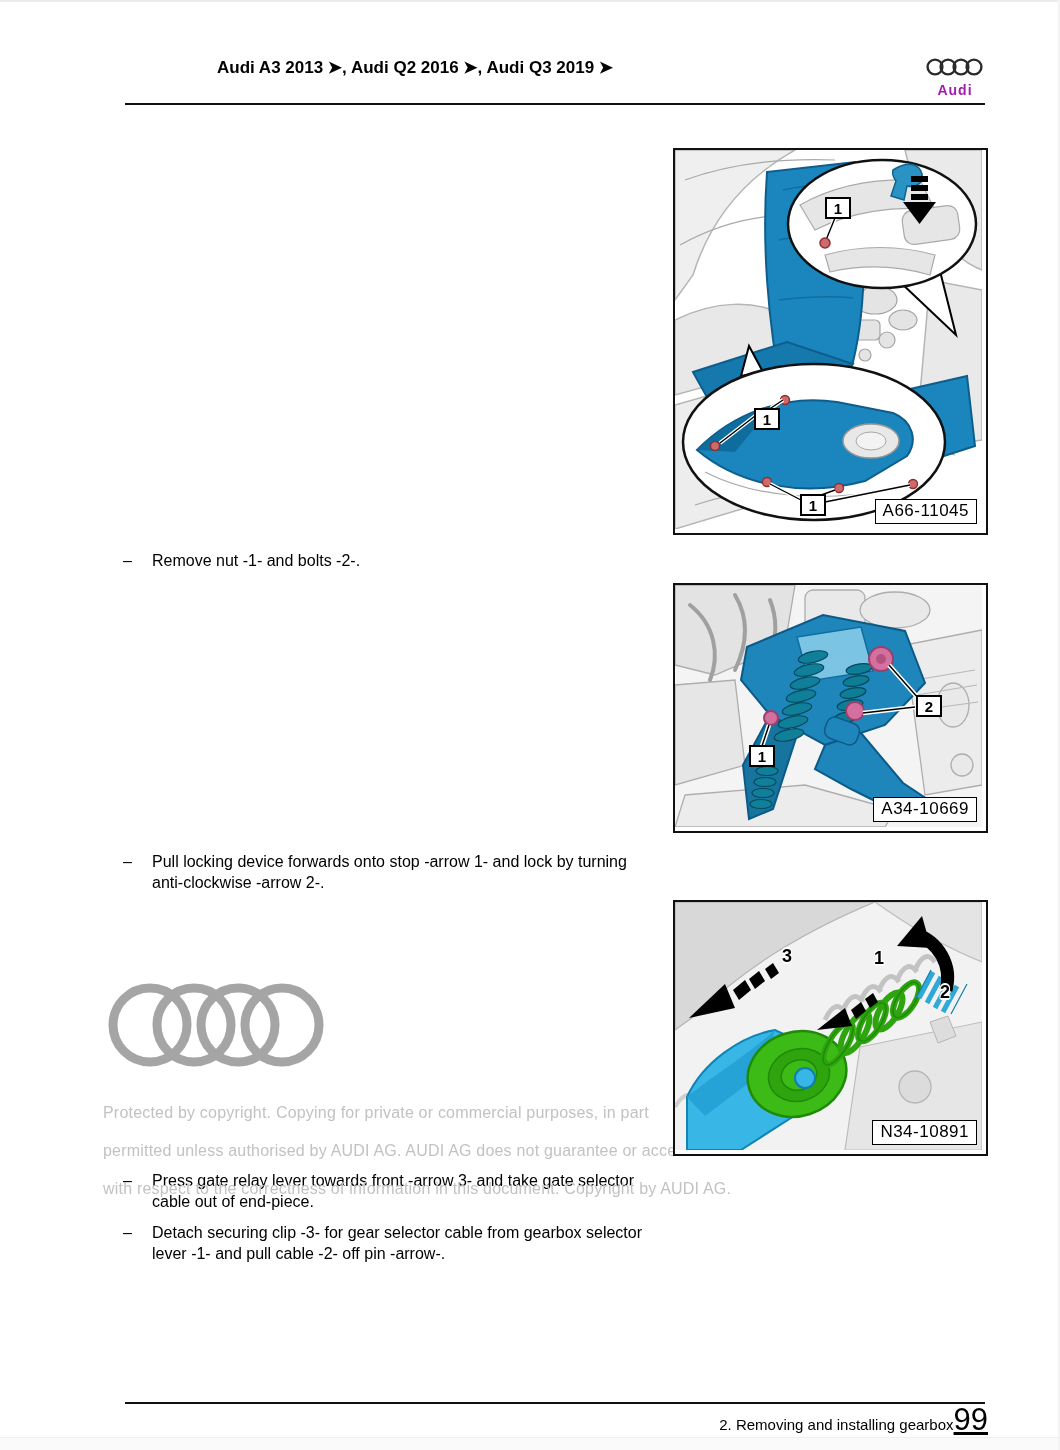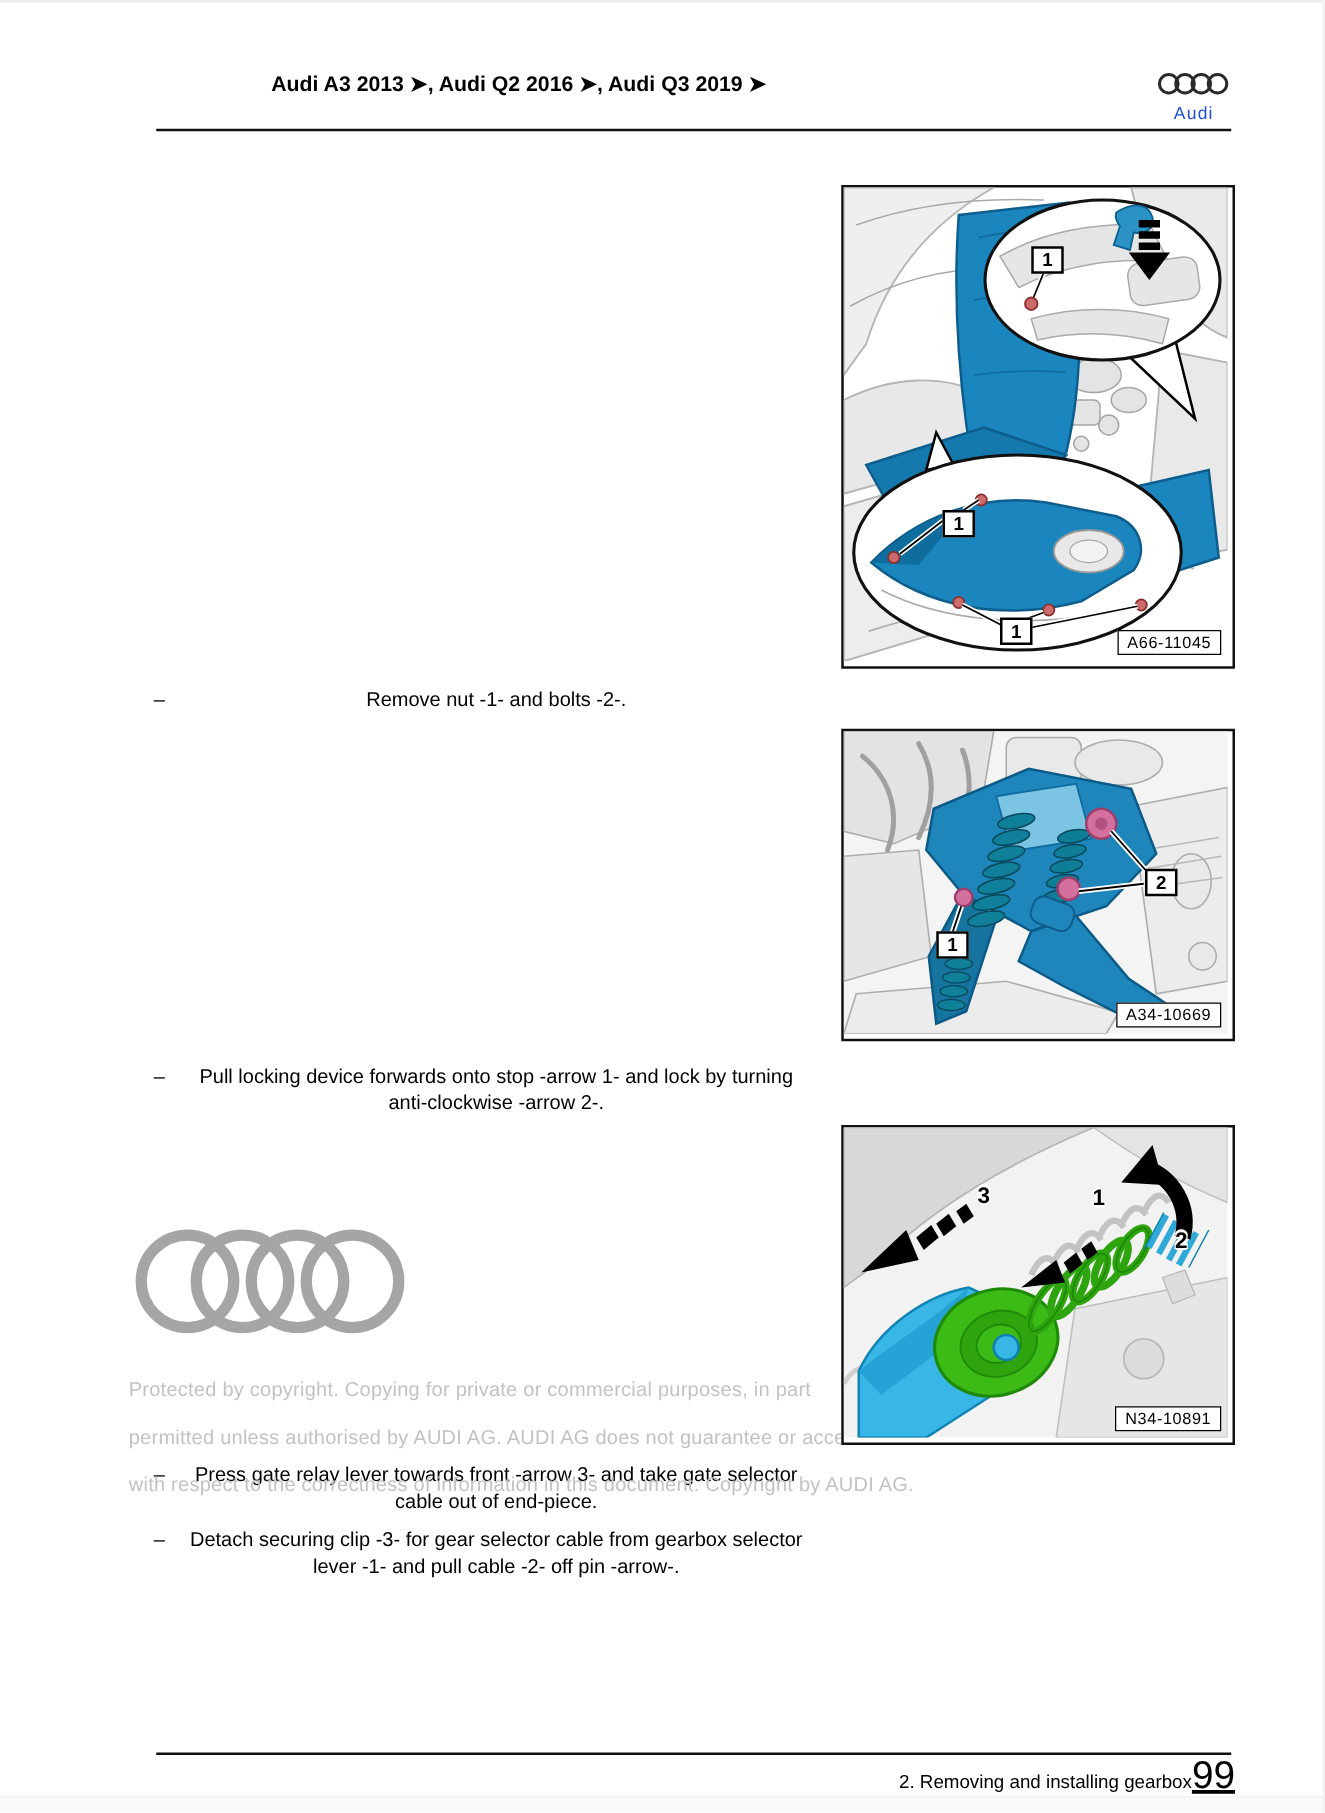--- a/index.html
+++ b/index.html
@@ -11,27 +11,27 @@
   .edge-bottom{position:absolute;left:0;top:1437px;width:1060px;height:13px;background:#fafafa;border-top:1px solid #efefef;}
   .edge-right{position:absolute;right:0;top:0;width:2px;height:1450px;background:#f3f3f3;}
 
   
   .header-text{
     position:absolute;left:217px;top:56px;width:718px;
     font-weight:bold;font-size:17px;line-height:23px;
   }
   .brand{position:absolute;left:924px;top:55px;width:62px;text-align:center;}
   .brand svg{display:block;margin:0 auto;}
-  .brand-word{font-weight:normal;font-size:14px;letter-spacing:1px;margin-top:1px;color:#1d4ed8;}
+  .brand-word{font-weight:bold;font-size:14px;letter-spacing:1px;margin-top:1px;color:#a21caf;}
   .rule-top{position:absolute;left:125px;top:103px;width:860px;height:2px;background:#111;}
 
   
   .instr{position:absolute;left:123px;display:flex;font-size:16px;line-height:21px;}
   .instr .marker{width:29px;flex:none;}
-  .instr .txt{width:490px;text-align:center;}
+  .instr .txt{width:490px;}
   .instr1{top:550px;}
   .instr2{top:851px;}
   .instr3{top:1170px;}
   .instr4{top:1222px;}
 
   
   .wm-rings{position:absolute;left:108px;top:983px;}
   .wm-line{position:absolute;left:103px;font-size:16px;color:#c2c2c2;letter-spacing:.2px;white-space:nowrap;}
   .wm1{top:1104px;text-align:center;}
   .wm2{top:1142px;}
@@ -47,21 +47,21 @@
     position:absolute;width:26px;height:22px;background:#fff;border:2px solid #000;
     display:flex;align-items:center;justify-content:center;
     font-weight:bold;font-size:15px;box-sizing:border-box;
   }
   .callout-bare{
     position:absolute;font-weight:bold;font-size:18px;color:#000;
     text-shadow:-1px -1px 0 #fff,1px -1px 0 #fff,-1px 1px 0 #fff,1px 1px 0 #fff,0 2px 0 #fff,0 -2px 0 #fff;
   }
   .figcode{
     position:absolute;right:9px;bottom:9px;background:#fff;border:1px solid #000;
-    font-size:13px;letter-spacing:.5px;padding:1px 7px 2px;white-space:nowrap;
+    font-size:17px;letter-spacing:.5px;padding:1px 7px 2px;white-space:nowrap;
   }
 
   
   .rule-bottom{position:absolute;left:125px;top:1402px;width:860px;height:2px;background:#111;}
   .footer{position:absolute;right:72px;top:1402px;display:flex;align-items:baseline;}
   .footer-section{font-size:15px;}
   .footer-page{font-size:31px;text-decoration:underline;}
 </style>
 </head>
 <body>

